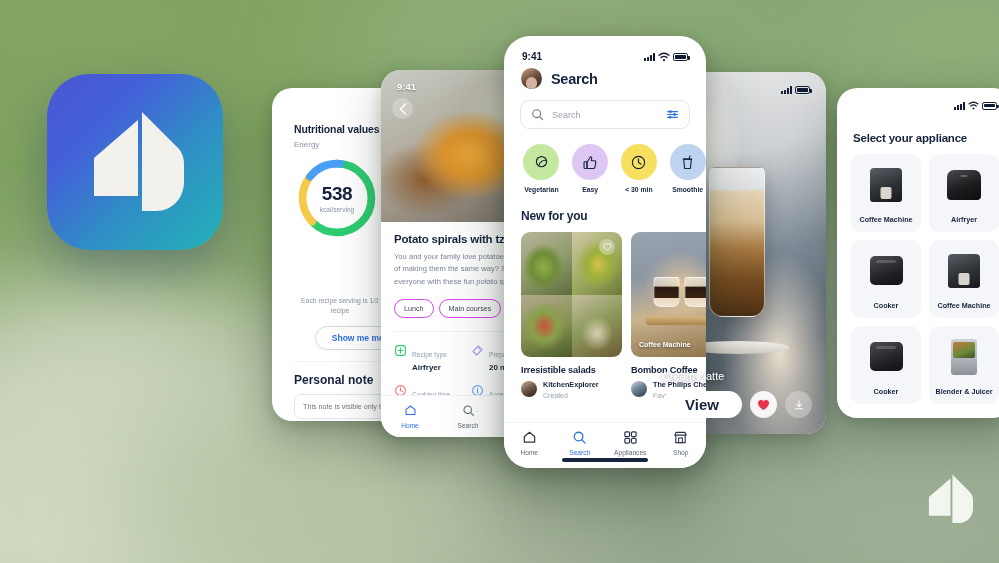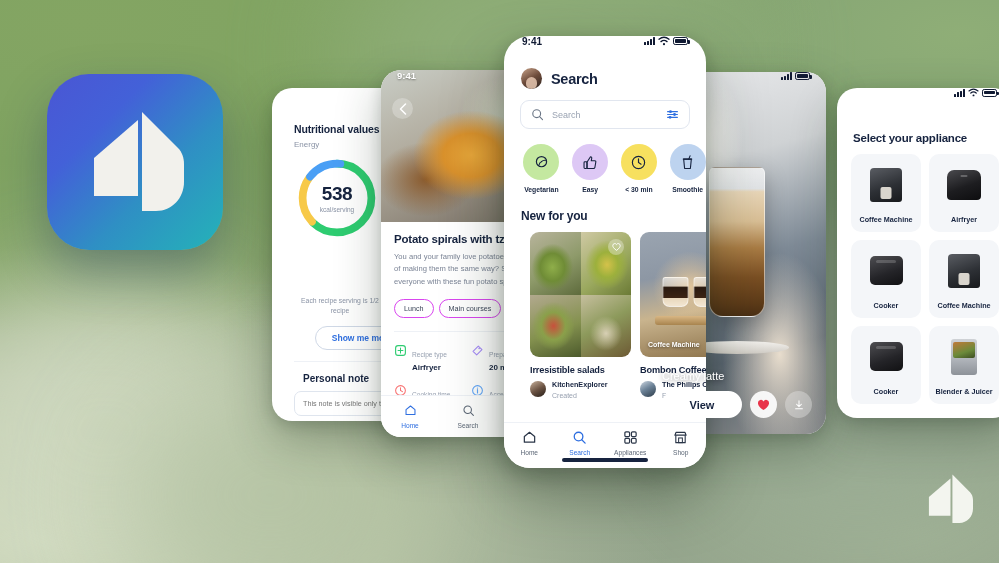--- a/index.html
+++ b/index.html
@@ -47,21 +47,21 @@
 
   
   .phone {
     position: absolute;
     background: #fff;
     border-radius: 26px;
     overflow: hidden;
     box-shadow: 0 18px 46px rgba(28,44,28,.30), 0 4px 14px rgba(28,44,28,.18);
   }
   .statusbar {
-    display: flex; align-items: flex-start; justify-content: space-between;
+    display: flex; align-items: flex-end; justify-content: space-between;
     padding: 0 16px; height: 22px;
     font-size: 9.5px; font-weight: bold; color: #101a33;
   }
   .sb-icons { display: flex; align-items: center; gap: 3px; }
   .sb-bars { display: flex; align-items: flex-end; gap: 1px; height: 8px; }
   .sb-bars i { display: block; width: 2px; background: #101a33; border-radius: .5px; }
   .sb-bars i:nth-child(1) { height: 3px; }
   .sb-bars i:nth-child(2) { height: 4.5px; }
   .sb-bars i:nth-child(3) { height: 6px; }
   .sb-bars i:nth-child(4) { height: 8px; }
@@ -108,21 +108,21 @@
     font-size: 6.8px; color: #8a93a5; text-align: center;
     margin-top: 6px; line-height: 1.5; width: 92px;
   }
   .btn-outline {
     margin: 10px auto 0 auto; display: block;
     border: 1px solid #cfd8e6; background: #fff; color: #2f6fe0;
     font-size: 8.5px; font-weight: bold; padding: 6px 16px;
     border-radius: 20px; font-family: inherit; cursor: pointer;
   }
   .divider { height: 1px; background: #eef1f6; margin: 11px 0 0 0; }
-  .sec-title { font-size: 10px; font-weight: bold; color: #16233f; margin-top: 11px; margin-left: 9px; }
+  .sec-title { font-size: 12px; font-weight: bold; color: #16233f; margin-top: 11px; }
   .note-input {
     margin-top: 7px; width: 100%; border: 1px solid #dfe5ee;
     border-radius: 7px; padding: 7px 8px; font-size: 7.2px;
     color: #aab2c0; background: #fff; font-family: inherit;
   }
 
   
   #phone-recipe {
     left: 381px; top: 70px; width: 174px; height: 367px;
     border-radius: 20px;
@@ -200,21 +200,21 @@
   .chip { width: 42px; text-align: center; }
   .chip-circle {
     width: 36px; height: 36px; border-radius: 50%; margin: 0 auto;
     display: flex; align-items: center; justify-content: center;
   }
   .chip-lbl {
     margin-top: 6px; font-size: 6.8px; font-weight: bold;
     color: #16233f; white-space: nowrap;
   }
   .sr-sec { font-size: 12px; font-weight: bold; color: #16233f; padding: 16px 0 0 17px; letter-spacing: -.2px; }
-  .cards { display: flex; gap: 9px; padding: 9px 0 0 17px; margin-left: 9px; }
+  .cards { display: flex; gap: 9px; padding: 9px 0 0 17px; }
   .card { width: 101px; flex: none; }
   .card-thumb {
     height: 125px; border-radius: 9px; overflow: hidden; position: relative;
   }
   .quad { display: grid; grid-template-columns: 1fr 1fr; grid-template-rows: 1fr 1fr; height: 100%; }
   .q1 { background:
       radial-gradient(52% 48% at 44% 56%, #8fae4a 0%, #6f8c36 46%, rgba(111,140,54,0) 78%),
       linear-gradient(150deg, #b8b49c 0%, #8e9a6a 54%, #5e6b3c 100%); }
   .q2 { background:
       radial-gradient(56% 50% at 52% 52%, #d4c24a 0%, #9cb03c 40%, rgba(156,176,60,0) 78%),
@@ -307,21 +307,21 @@
   .cf-statusbar { position: relative; z-index: 3; }
   .cf-bottom { position: absolute; left: 0; right: 0; bottom: 16px; padding: 0 14px; z-index: 3; }
   .cf-title {
     font-size: 11px; font-weight: normal; color: #fff;
     text-shadow: 0 1px 5px rgba(0,0,0,.5); margin-bottom: 9px;
   }
   .cf-actions { display: flex; align-items: center; gap: 8px; }
   .btn-view {
     flex: 1; height: 27px; border-radius: 16px; background: #fff;
     display: flex; align-items: center; justify-content: center;
-    font-size: 11px; font-weight: bold; color: #16233f;
+    font-size: 15px; font-weight: bold; color: #16233f;
     border: none; font-family: inherit; cursor: pointer;
   }
   .circ-btn {
     width: 27px; height: 27px; border-radius: 50%; flex: none;
     display: flex; align-items: center; justify-content: center;
     background: rgba(255,255,255,.9);
   }
   .circ-btn.ghost { background: rgba(255,255,255,.3); backdrop-filter: blur(4px); }
 
   

